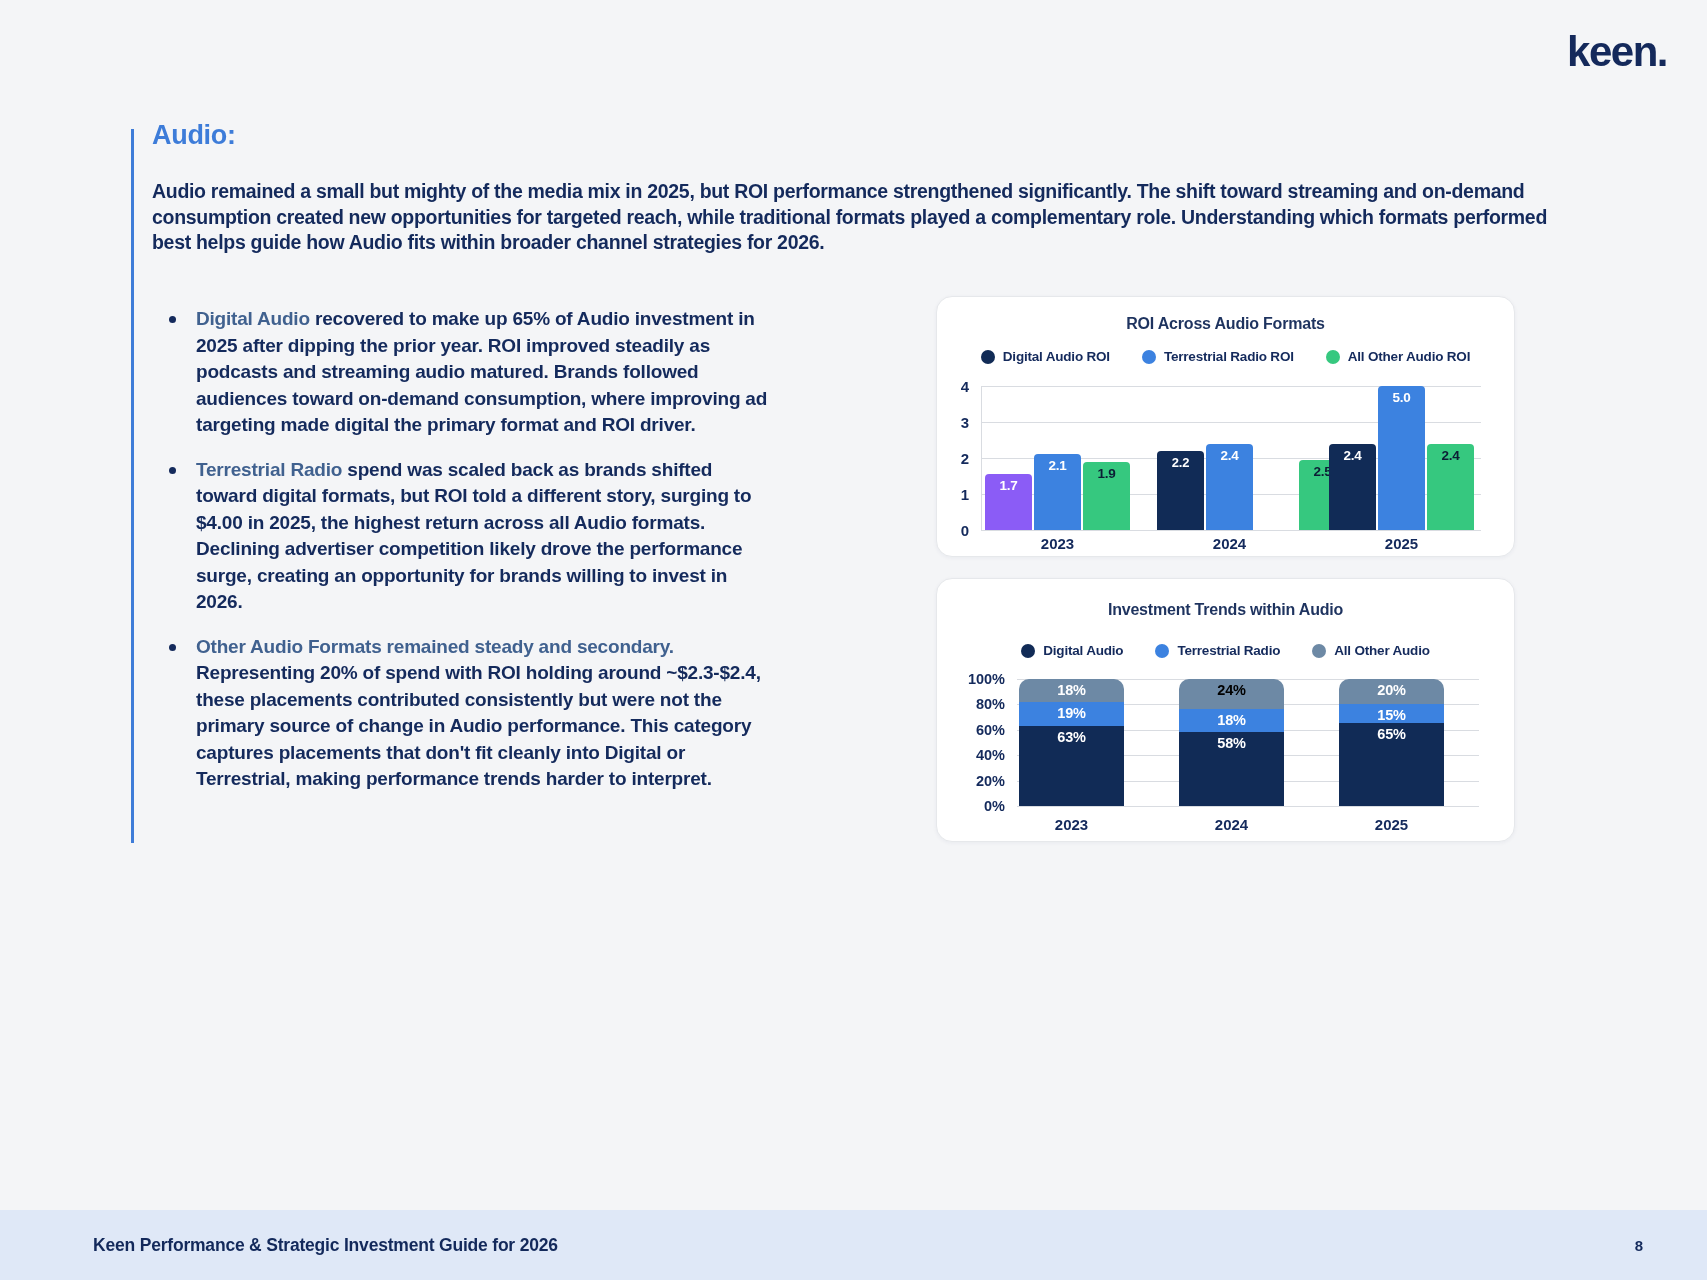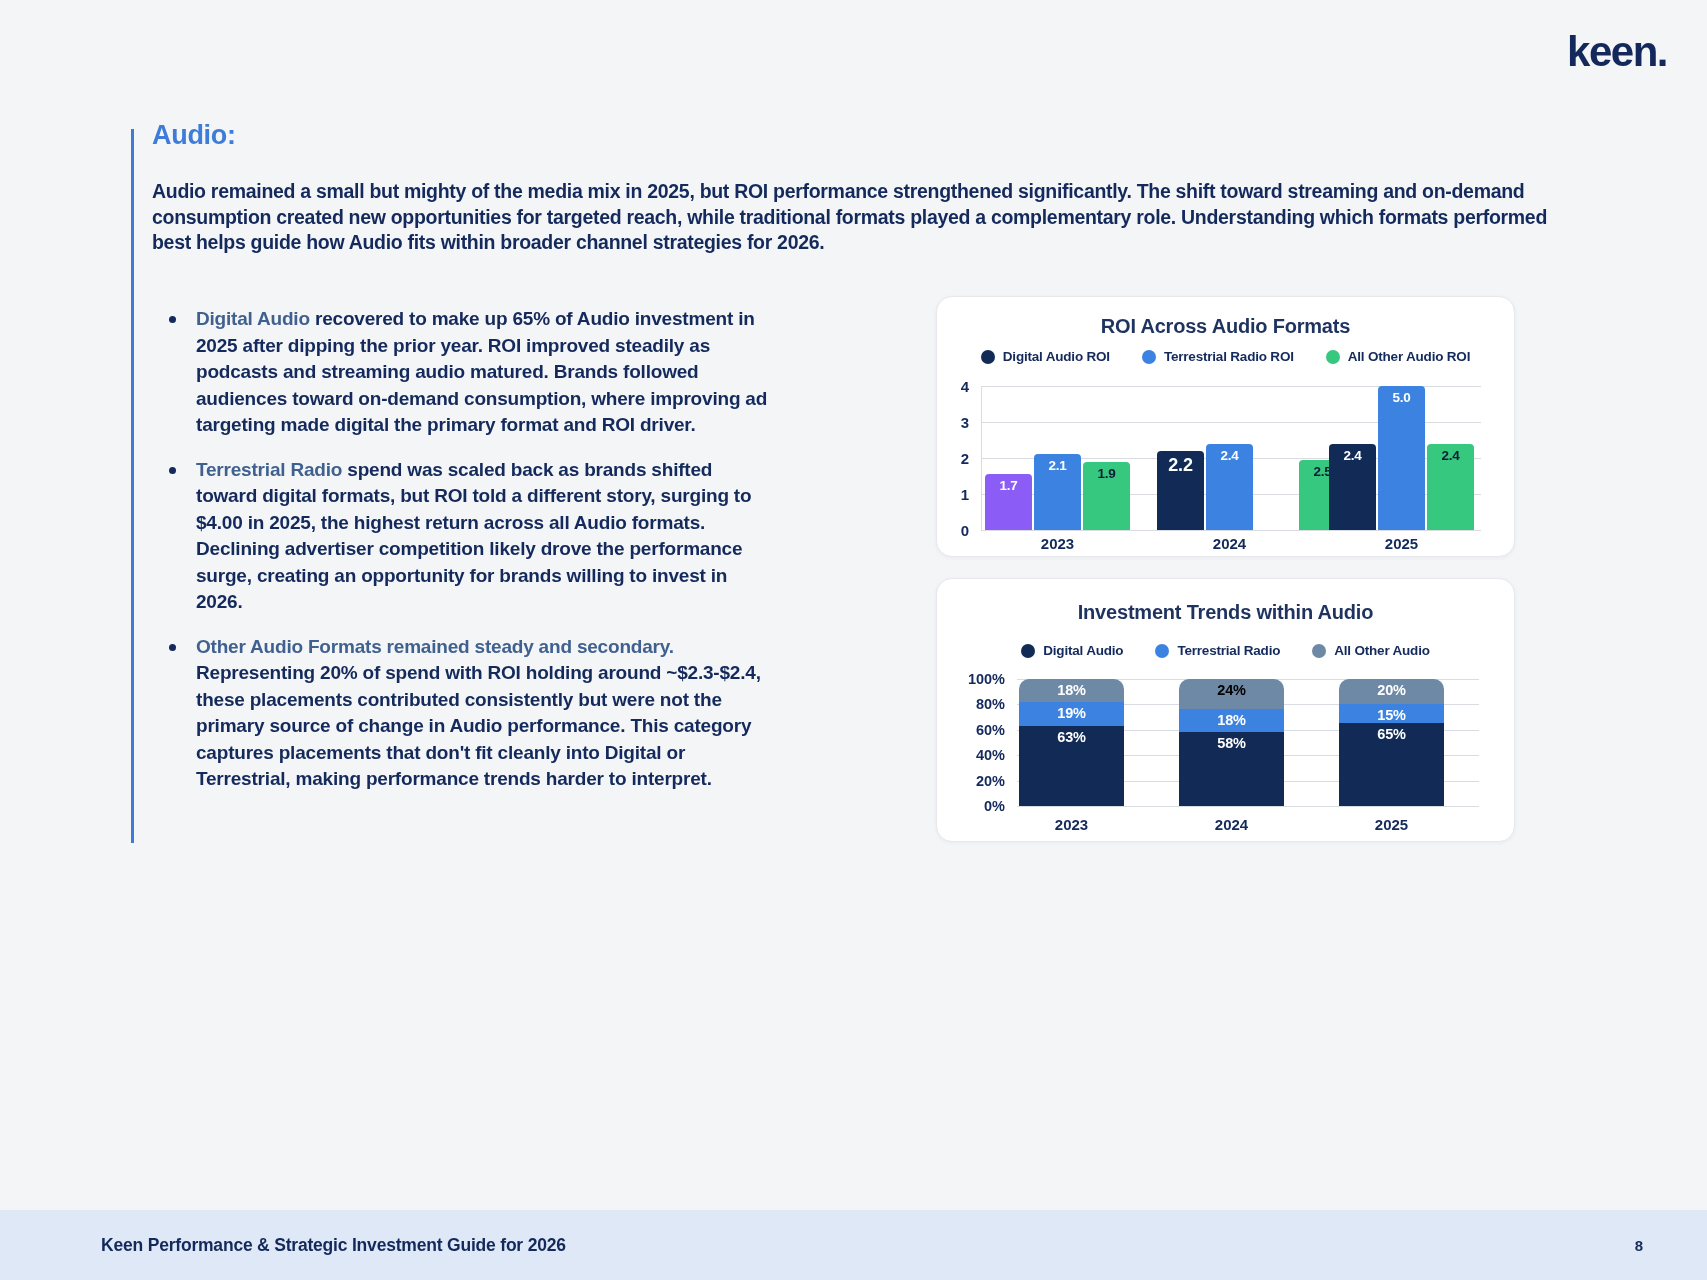--- a/index.html
+++ b/index.html
@@ -46,21 +46,21 @@
   .bullet .lead { color:#40618f; }
   .card {
     position:absolute; background:#ffffff;
     border:1px solid #e6e8eb; border-radius:16px;
     box-shadow:0 1px 4px rgba(20,42,92,0.05);
   }
   .card1 { left:936px; top:296px; width:579px; height:261px; }
   .card2 { left:936px; top:578px; width:579px; height:264px; }
   .chart-title {
     position:absolute; left:0; right:0; text-align:center;
-    font-size:20px; font-weight:bold; color:#1e335f;
+    font-size:16px; font-weight:bold; color:#1e335f;
     letter-spacing:-0.2px;
   }
   .chart-legend {
     position:absolute; left:0; right:0;
     display:flex; justify-content:center; gap:32px;
   }
   .legend-item { display:flex; align-items:center; gap:8px; }
   .legend-dot { width:14px; height:14px; border-radius:50%; }
   .legend-label { font-size:13.5px; font-weight:bold; color:#142a5c; letter-spacing:-0.2px; }
   .plot { position:absolute; }
@@ -91,21 +91,21 @@
   .seg-label {
     position:absolute; top:3px; left:0; right:0; text-align:center;
     font-size:14.5px; font-weight:bold; color:#ffffff; letter-spacing:-0.2px;
   }
   .xtick {
     position:absolute; transform:translateX(-50%);
     font-size:15px; font-weight:bold; color:#142a5c;
   }
   .footer {
     position:absolute; left:0; bottom:0; width:100%; height:70px;
-    background:#dfe8f7; display:flex; align-items:center;padding-left:8px;
+    background:#dfe8f7; display:flex; align-items:center;
   }
   .footer-title {
     margin-left:93px; font-size:17.5px; font-weight:bold; color:#13295b;
     letter-spacing:-0.2px;
   }
   .pagenum {
     position:absolute; right:64px; top:50%; transform:translateY(-50%);
     font-size:15px; font-weight:bold; color:#13295b;
   }
 </style>
@@ -173,21 +173,21 @@
           </div>
           <div class="bar" style="height: 75.6px; background: rgb(60, 130, 224);">
             <div class="bar-label" style="color: rgb(255, 255, 255); font-size: 13.5px;">2.1</div>
           </div>
           <div class="bar" style="height: 68.4px; background: rgb(54, 200, 127);">
             <div class="bar-label" style="color: rgb(12, 30, 53); font-size: 13.5px;">1.9</div>
           </div>
         </div>
         <div class="bar-group" style="left: 176px;">
           <div class="bar" style="height: 79.2px; background: rgb(17, 43, 86);">
-            <div class="bar-label" style="color: rgb(255, 255, 255); font-size: 18px;">2.2</div>
+            <div class="bar-label" style="color: rgb(255, 255, 255); font-size: 13px;">2.2</div>
           </div>
           <div class="bar" style="height: 86.4px; background: rgb(60, 130, 224);">
             <div class="bar-label" style="color: rgb(255, 255, 255); font-size: 13.5px;">2.4</div>
           </div>
           <div class="bar" style="height: 70px; background: rgb(54, 200, 127); margin-left: 44px;">
             <div class="bar-label" style="color: rgb(12, 30, 53); font-size: 13.5px;">2.5</div>
           </div>
         </div>
         <div class="bar-group" style="left: 348px;">
           <div class="bar" style="height: 86.4px; background: rgb(17, 43, 86);">

